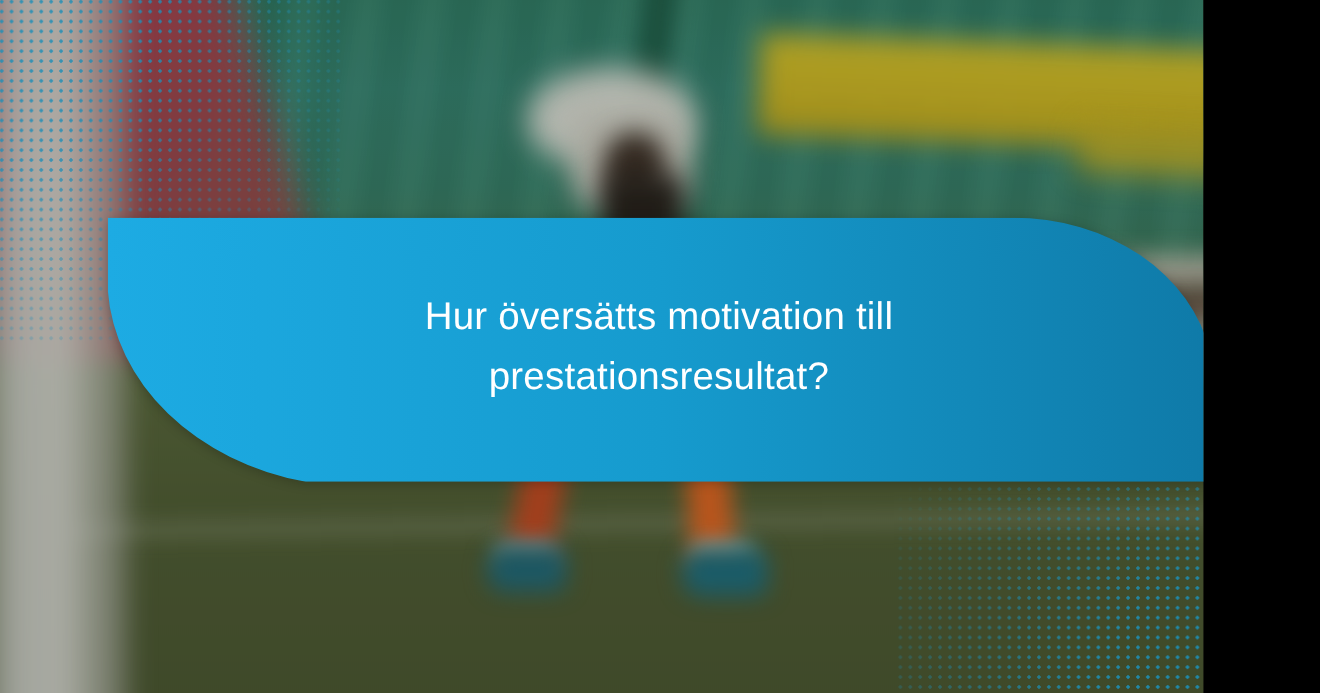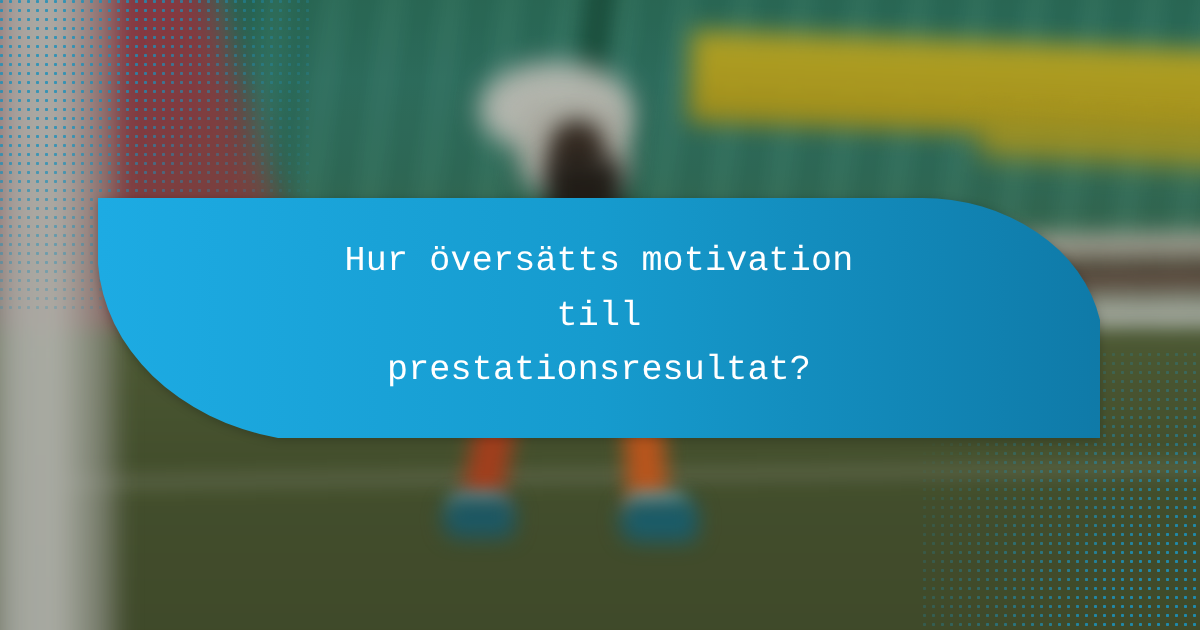--- a/index.html
+++ b/index.html
@@ -3,24 +3,24 @@
 <meta charset="utf-8">
 <style>
   html, body {
     margin: 0;
     padding: 0;
     background: #000;
   }
 
   #stage {
     position: relative;
-    width: 1200px;
+    width: 1094px;
     height: 630px;
     overflow: hidden;
-    font-family: Liberation Mono, monospace;
+    font-family: Liberation Sans, sans-serif;
   }
 
   
   .photo {
     position: absolute;
     inset: 0;
     overflow: hidden;
     background: #4b5437;
   }
 

